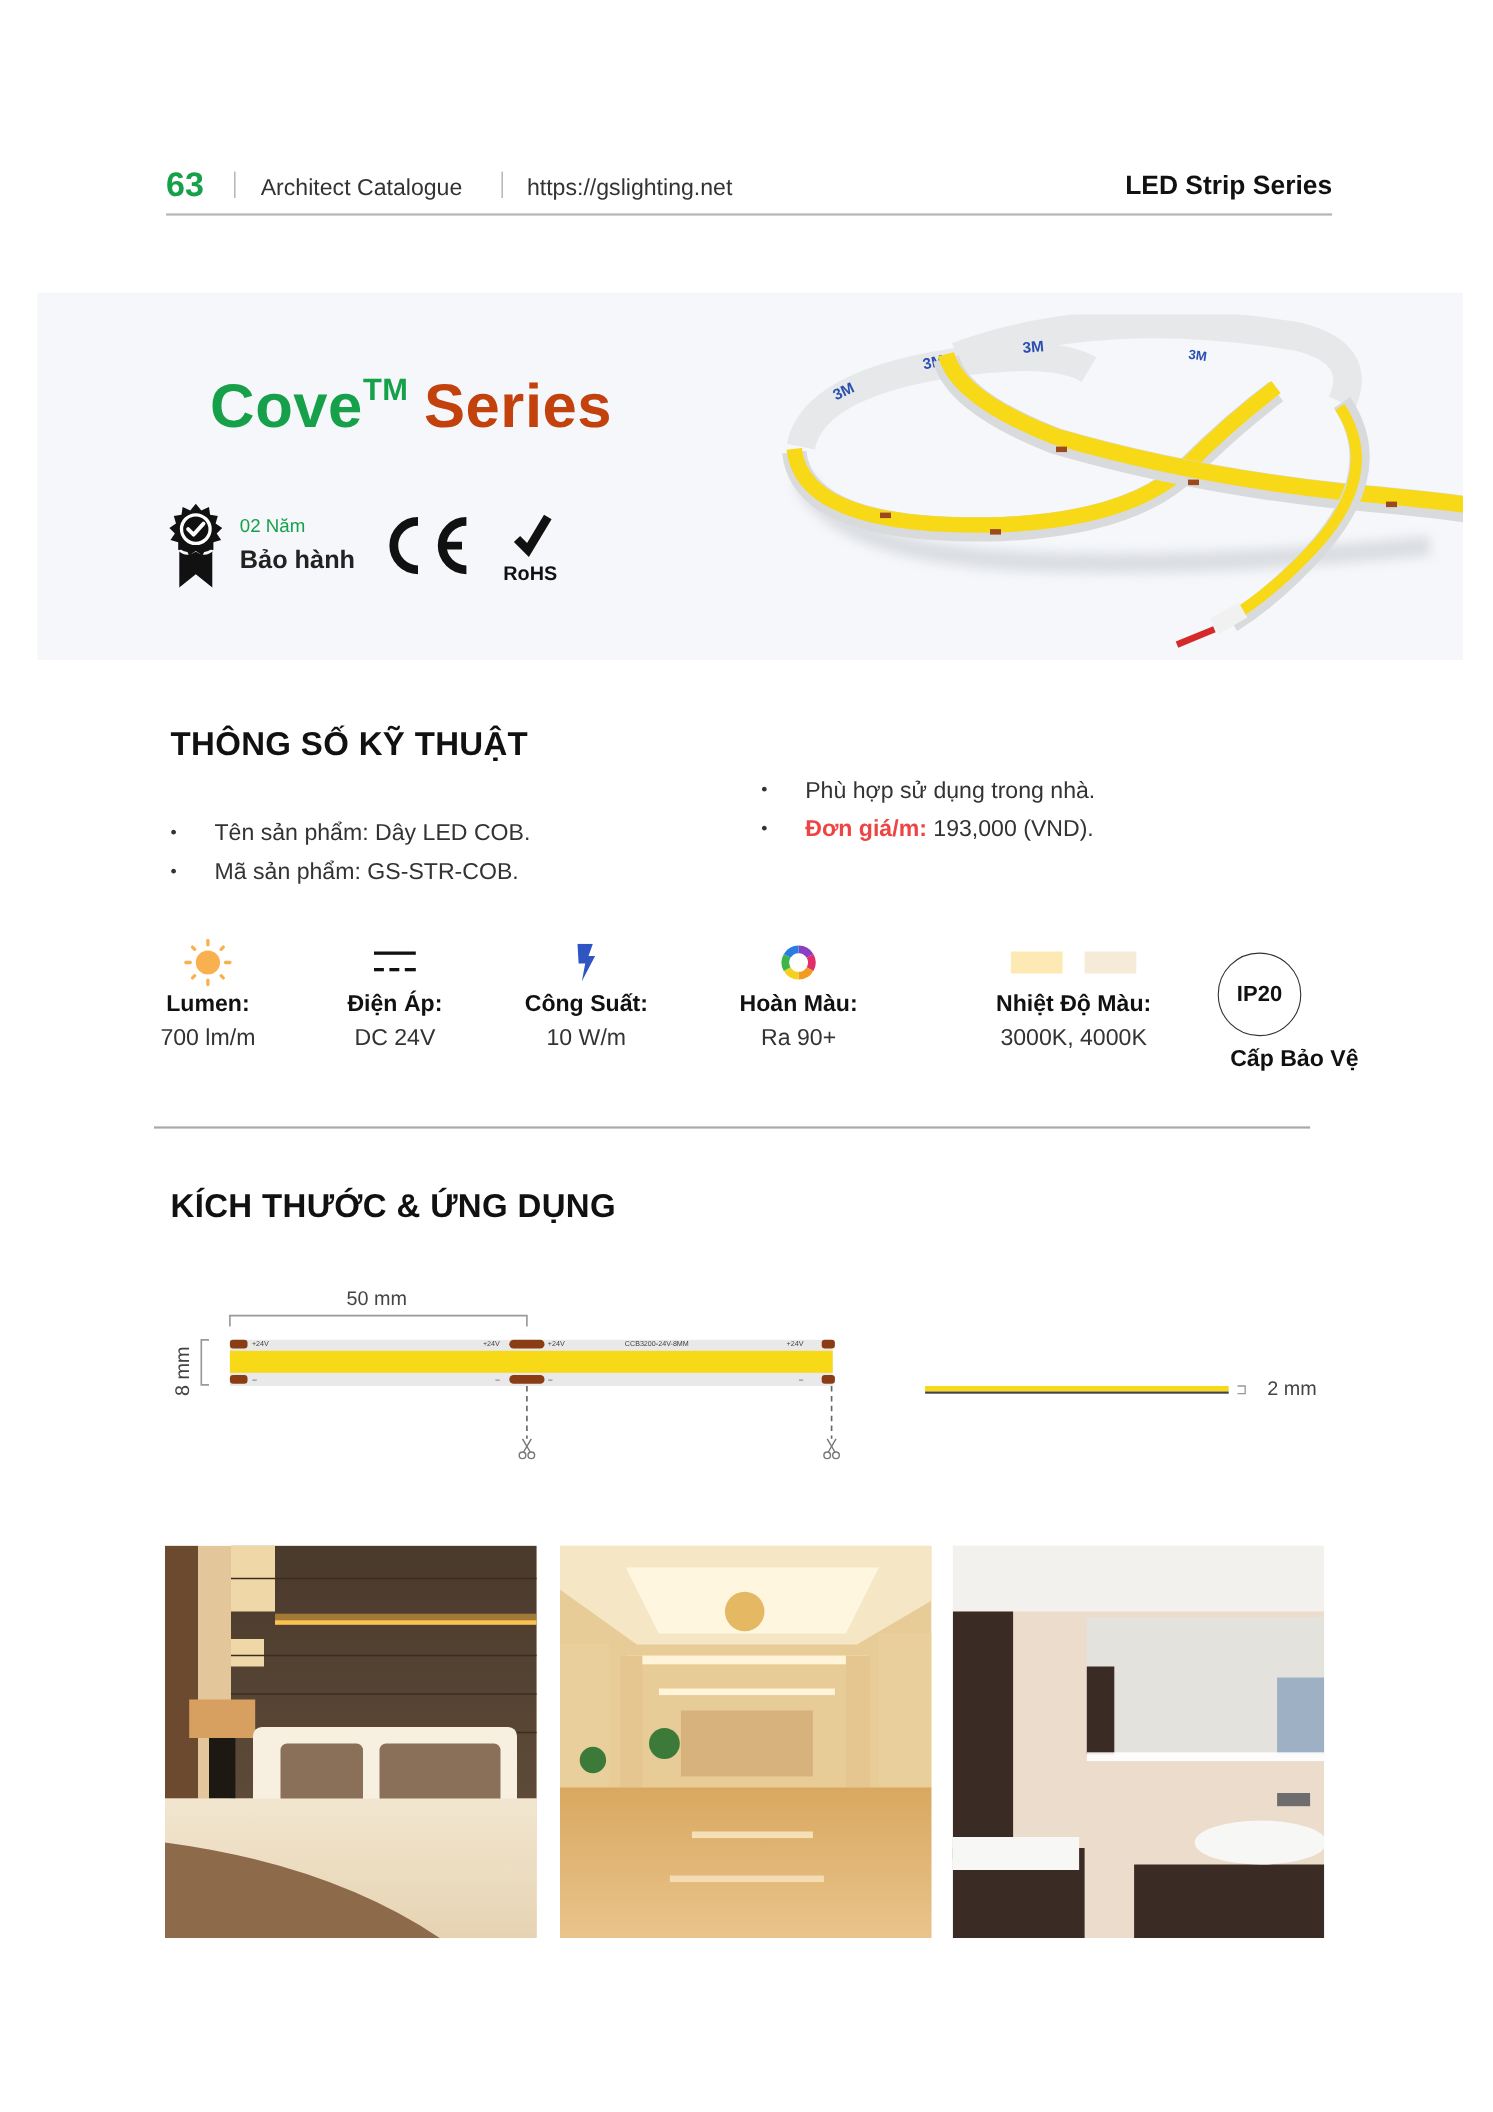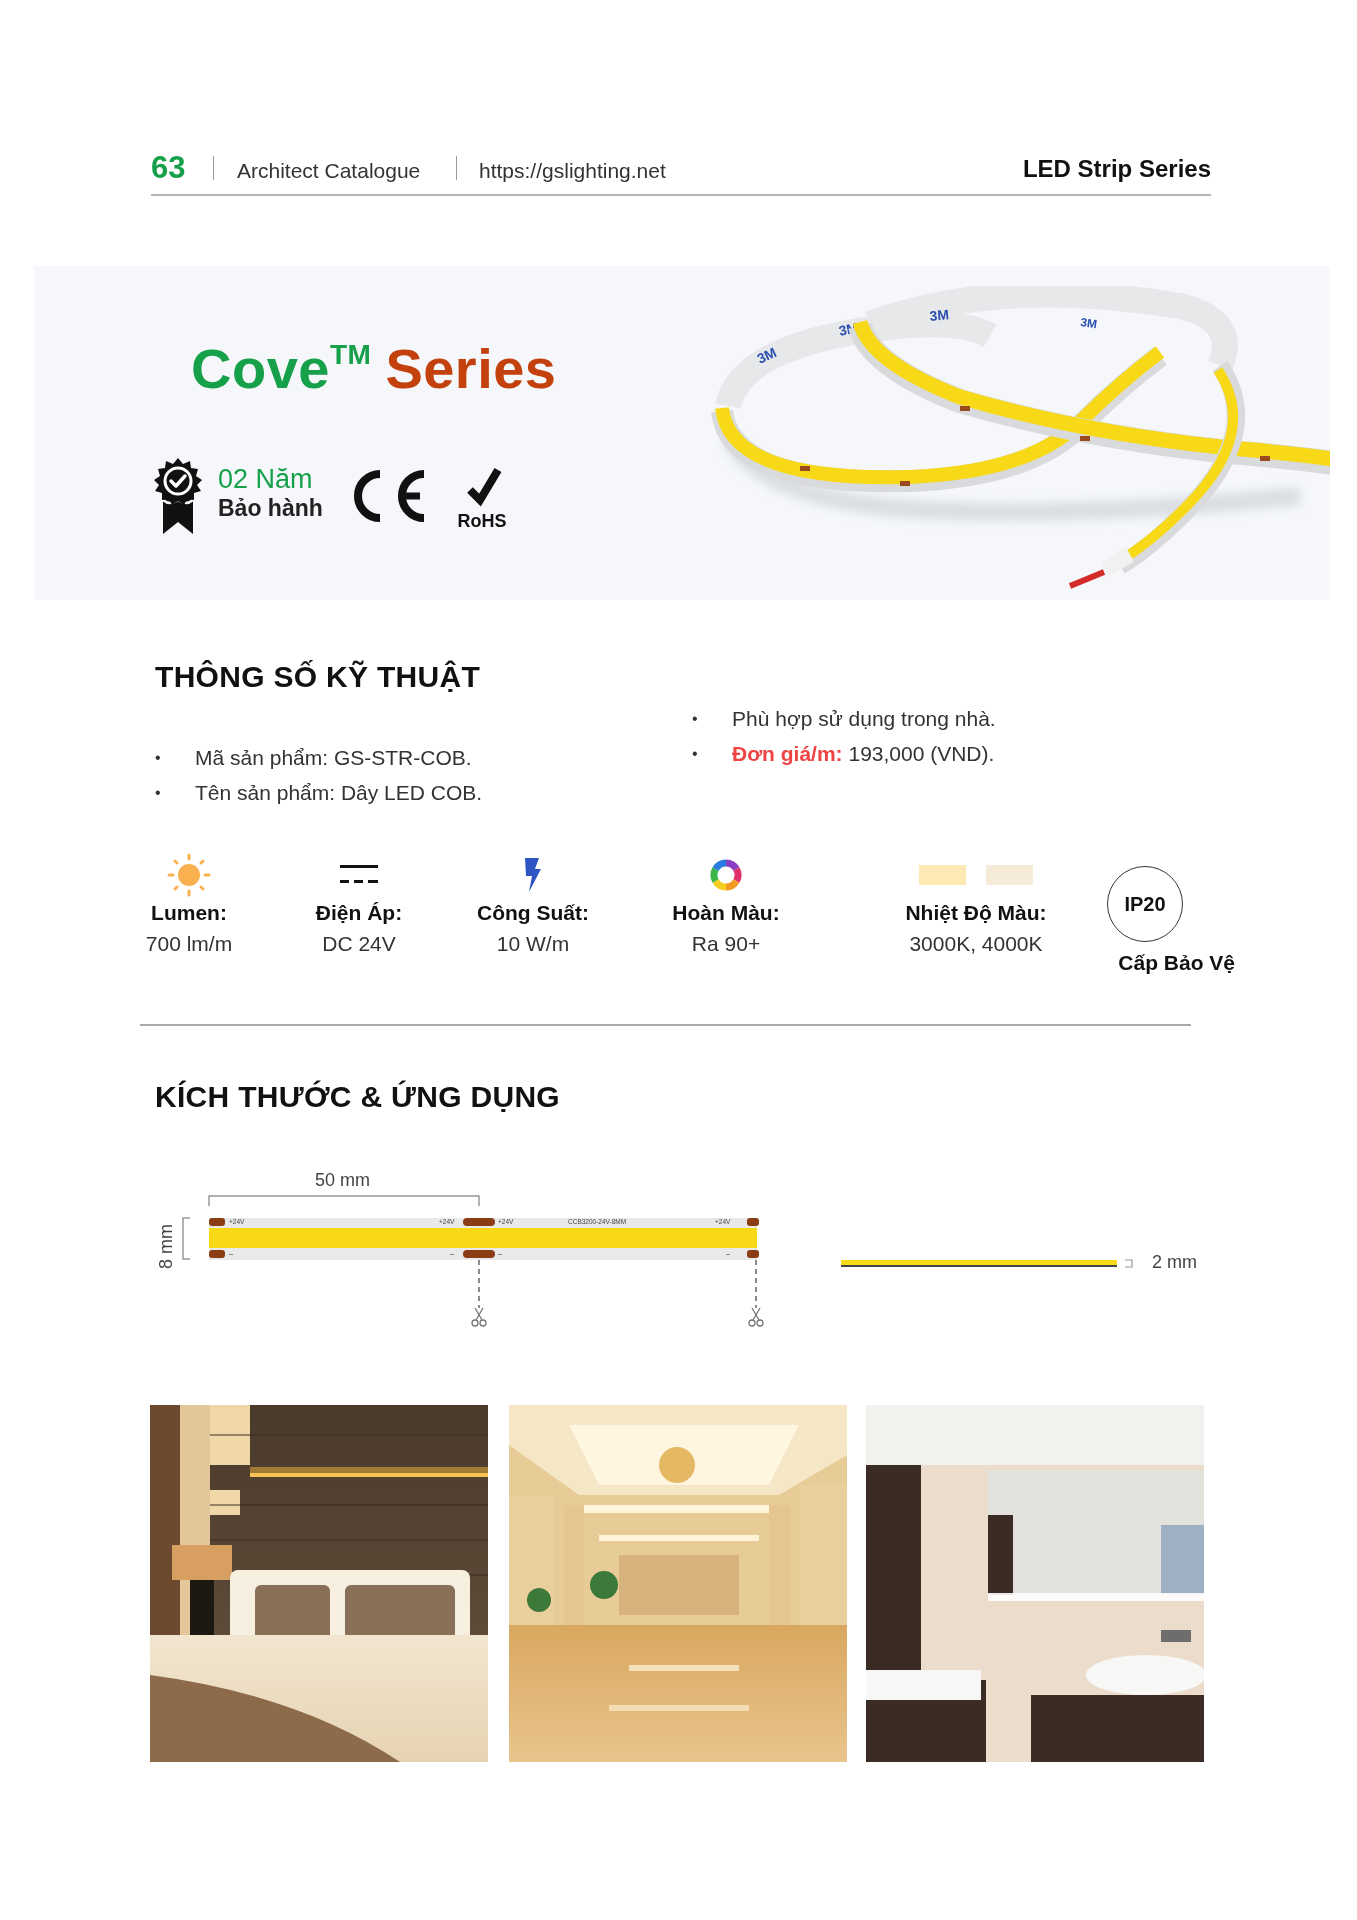--- a/index.html
+++ b/index.html
@@ -14,21 +14,21 @@
   .hdr-right { position: absolute; right: 0; top: 5px; font-size: 24px; font-weight: bold; color: #111; }
 
   
   .banner { position: absolute; left: 34px; top: 266px; width: 1296px; height: 334px; background: #f5f7fa; overflow: hidden; }
   .title { position: absolute; left: 118px; top: 70px; font-size: 56px; font-weight: bold; letter-spacing: 0.5px; white-space: nowrap; }
   .title .brand { color: #16a04a; margin-left: 39px; }
   .title .tm { font-size: 28px; vertical-align: 24px; color: #16a04a; margin-right: 14px; }
   .title .series { color: #c2410c; }
   .warranty-icon { position: absolute; left: 118px; top: 190px; width: 52px; height: 80px; }
   .warranty-text { position: absolute; left: 184px; top: 198px; }
-  .warranty-years { font-size: 27px; color: #16a04a; line-height: 30px; }
+  .warranty-years { font-size: 17px; color: #16a04a; line-height: 30px; }
   .warranty-label { font-size: 23px; font-weight: bold; color: #222; line-height: 28px; }
   .ce-mark { position: absolute; left: 314px; top: 200px; width: 82px; height: 60px; }
   .rohs { position: absolute; left: 418px; top: 200px; width: 60px; height: 66px; }
   .rohs-text { position: absolute; left: 0; bottom: 0; width: 60px; text-align: center; font-size: 18px; font-weight: bold; color: #111; }
   .strip-photo { position: absolute; left: 666px; top: 20px; width: 640px; height: 330px; }
 
   
   .section-title { position: absolute; left: 155px; font-size: 30px; font-weight: bold; color: #111; letter-spacing: 0.3px; text-align: center; }
 
   
@@ -129,22 +129,22 @@
     <rect x="200" y="195" width="10" height="5" fill="#9a4a1c"></rect>
     <rect x="260" y="120" width="10" height="5" fill="#9a4a1c"></rect>
     <rect x="380" y="150" width="10" height="5" fill="#9a4a1c"></rect>
     <rect x="560" y="170" width="10" height="5" fill="#9a4a1c"></rect>
   </svg>
 </div>
 
 <div class="section-title" style="top:660px">THÔNG SỐ KỸ THUẬT</div>
 
 <ul class="bullets" style="left:155px; top:740px;">
+  <li><span>Tên sản phẩm:</span> <span>Dây LED COB.</span></li>
   <li><span>Mã sản phẩm:</span> <span> GS-STR-COB.</span></li>
-  <li><span>Tên sản phẩm:</span> <span>Dây LED COB.</span></li>
 </ul>
 
 <ul class="bullets" style="left:692px; top:701px;">
   <li><span>Phù hợp sử dụng trong nhà.</span></li>
   <li><b>Đơn giá/m:</b> <span>193,000 (VND).</span></li>
 </ul>
 
 <div class="spec" style="left:99px">
   <div class="spec-icon">
     <svg width="44" height="44" viewBox="0 0 44 44">

